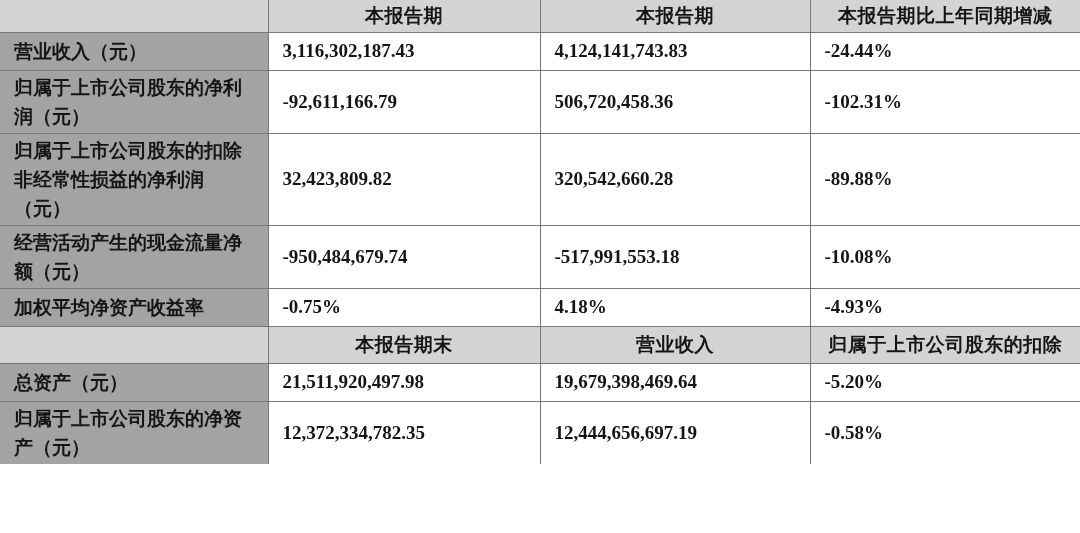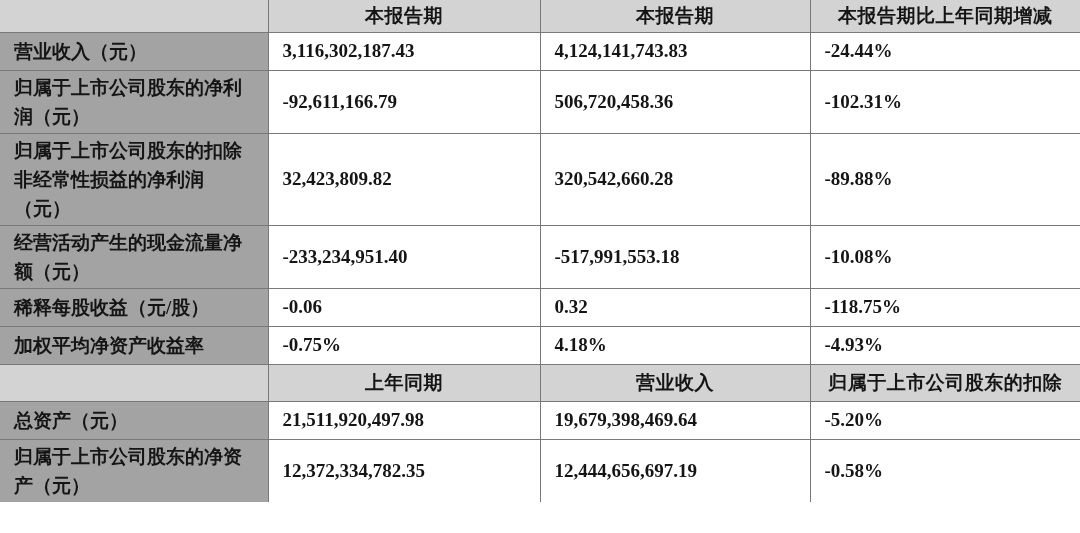--- a/index.html
+++ b/index.html
@@ -104,40 +104,34 @@
         <td class="lbl">归属于上市公司股东的扣除
 非经常性损益的净利润
 （元）</td>
         <td class="val">32,423,809.82</td>
         <td class="val">320,542,660.28</td>
         <td class="val">-89.88%</td>
       </tr>
       <tr class="rh-cash">
         <td class="lbl">经营活动产生的现金流量净
 额（元）</td>
-        <td class="val">-233,234,951.40</td>
+        <td class="val">-950,484,679.74</td>
         <td class="val">-517,991,553.18</td>
         <td class="val">-10.08%</td>
-      </tr>
-      <tr class="rh-1line">
-        <td class="lbl">稀释每股收益（元/股）</td>
-        <td class="val">-0.06</td>
-        <td class="val">0.32</td>
-        <td class="val">-118.75%</td>
       </tr>
       <tr class="rh-1line">
         <td class="lbl">加权平均净资产收益率</td>
         <td class="val">-0.75%</td>
         <td class="val">4.18%</td>
         <td class="val">-4.93%</td>
       </tr>
 
       <tr class="rh-head2">
         <th class="hdr"></th>
-        <th class="hdr">上年同期</th>
+        <th class="hdr">本报告期末</th>
         <th class="hdr">营业收入</th>
         <th class="hdr">归属于上市公司股东的扣除</th>
       </tr>
 
       <tr class="rh-1line">
         <td class="lbl">总资产（元）</td>
         <td class="val">21,511,920,497.98</td>
         <td class="val">19,679,398,469.64</td>
         <td class="val">-5.20%</td>
       </tr>

